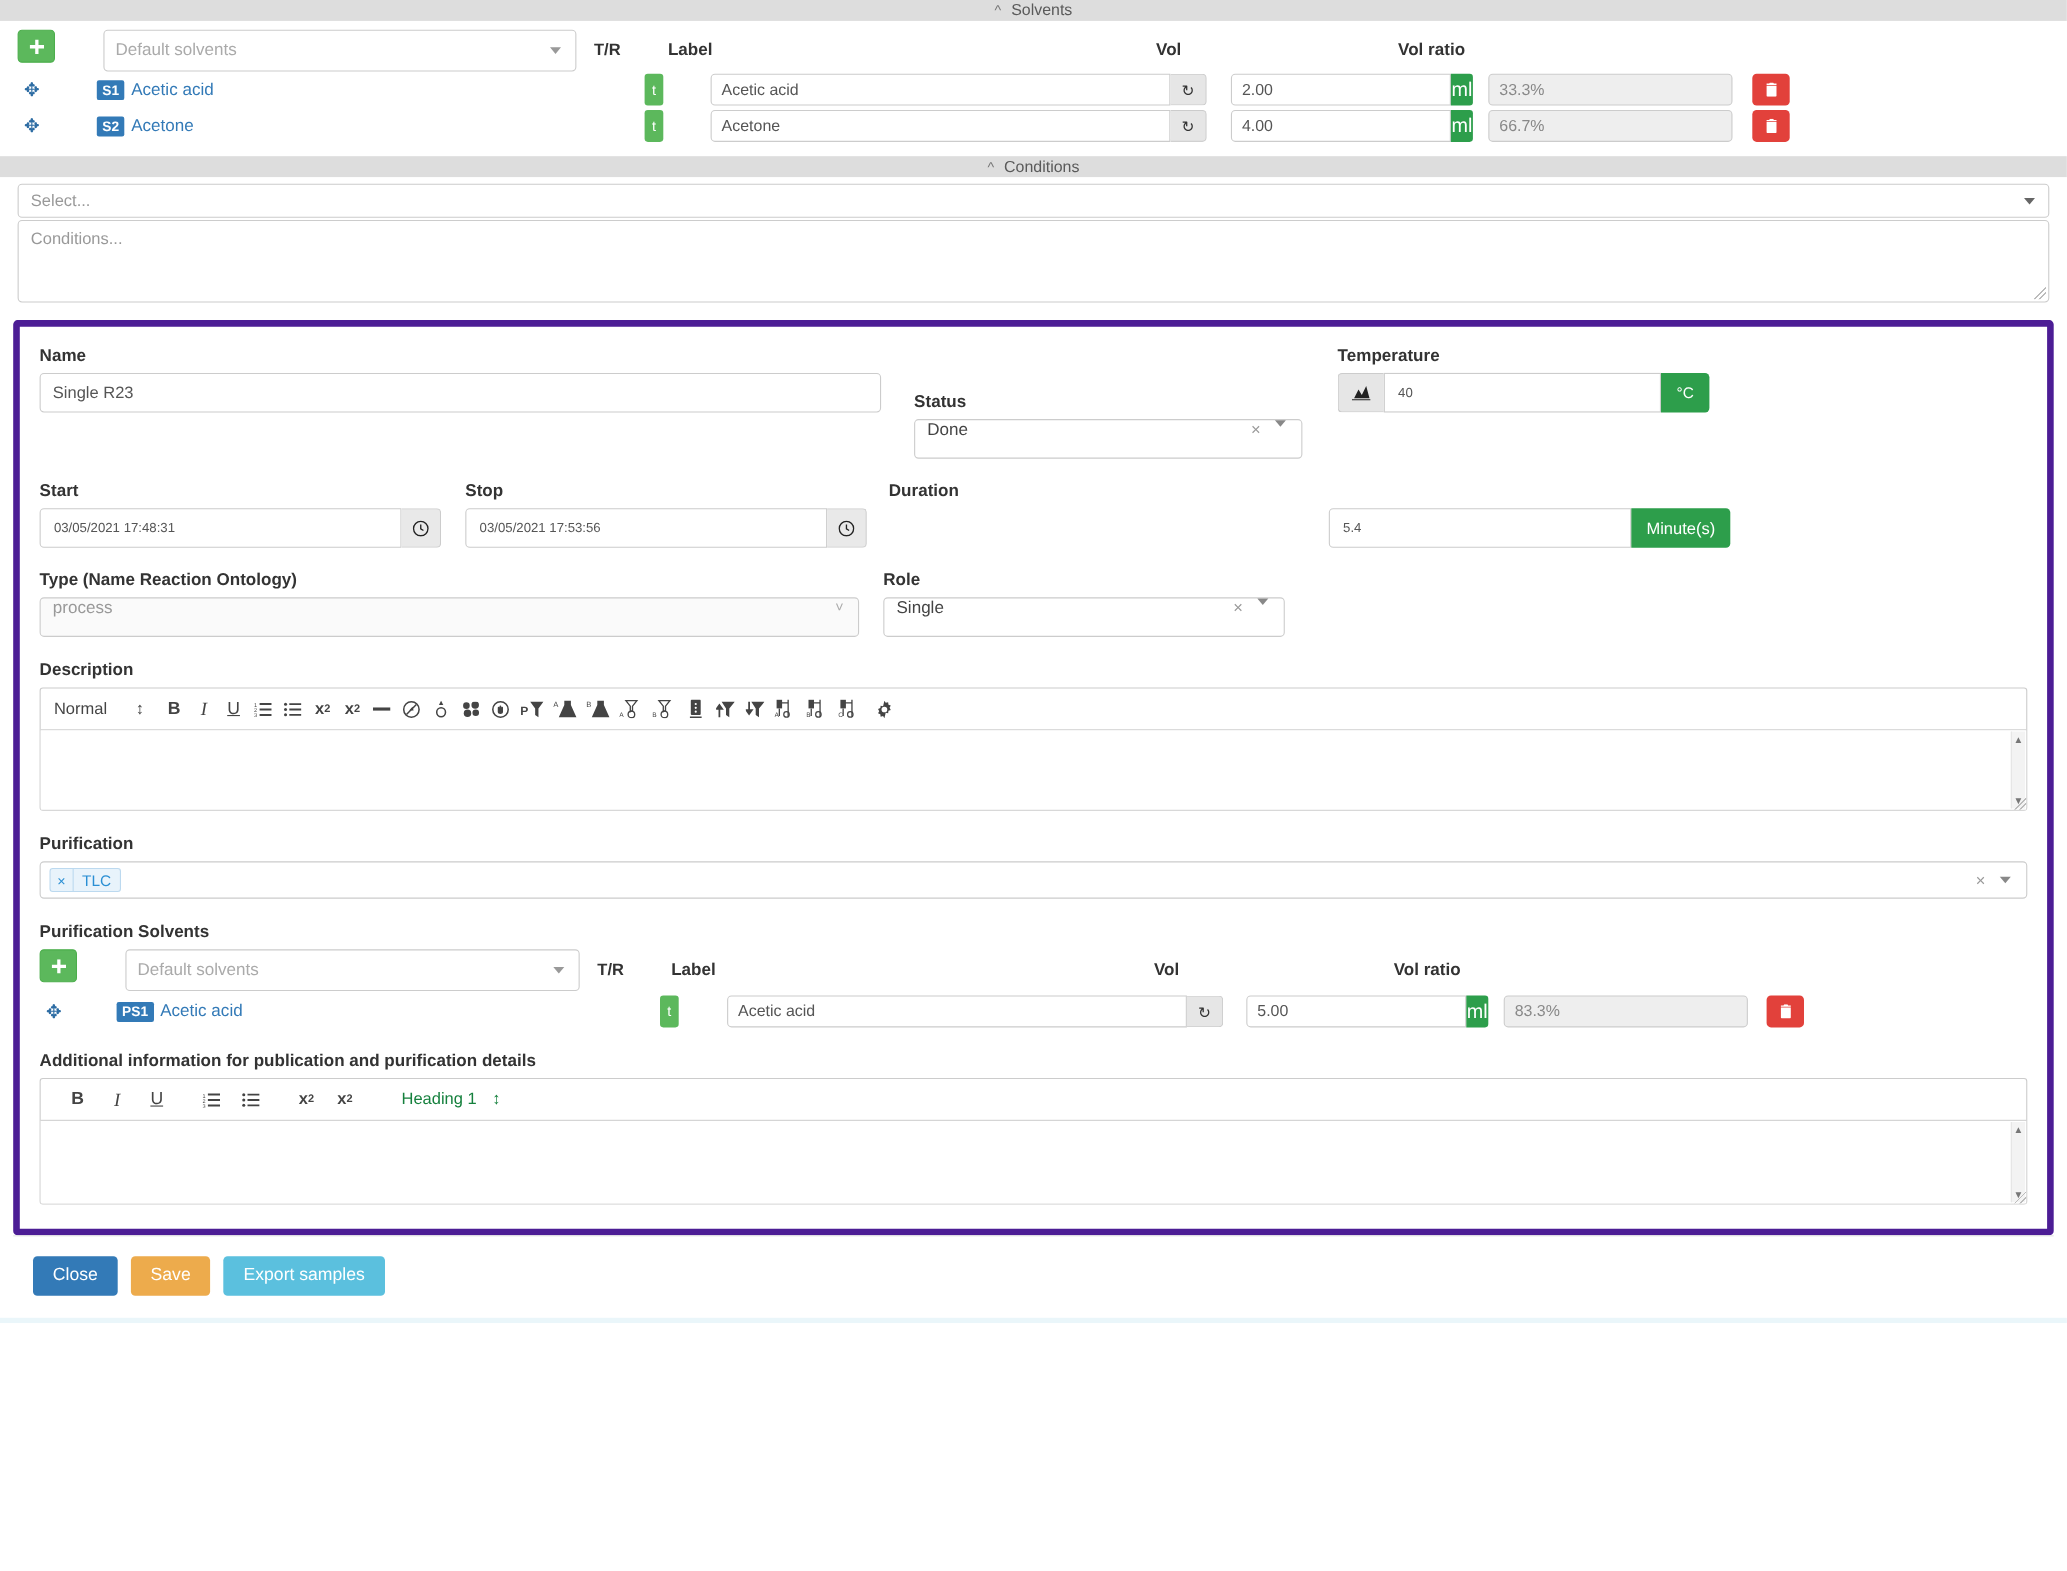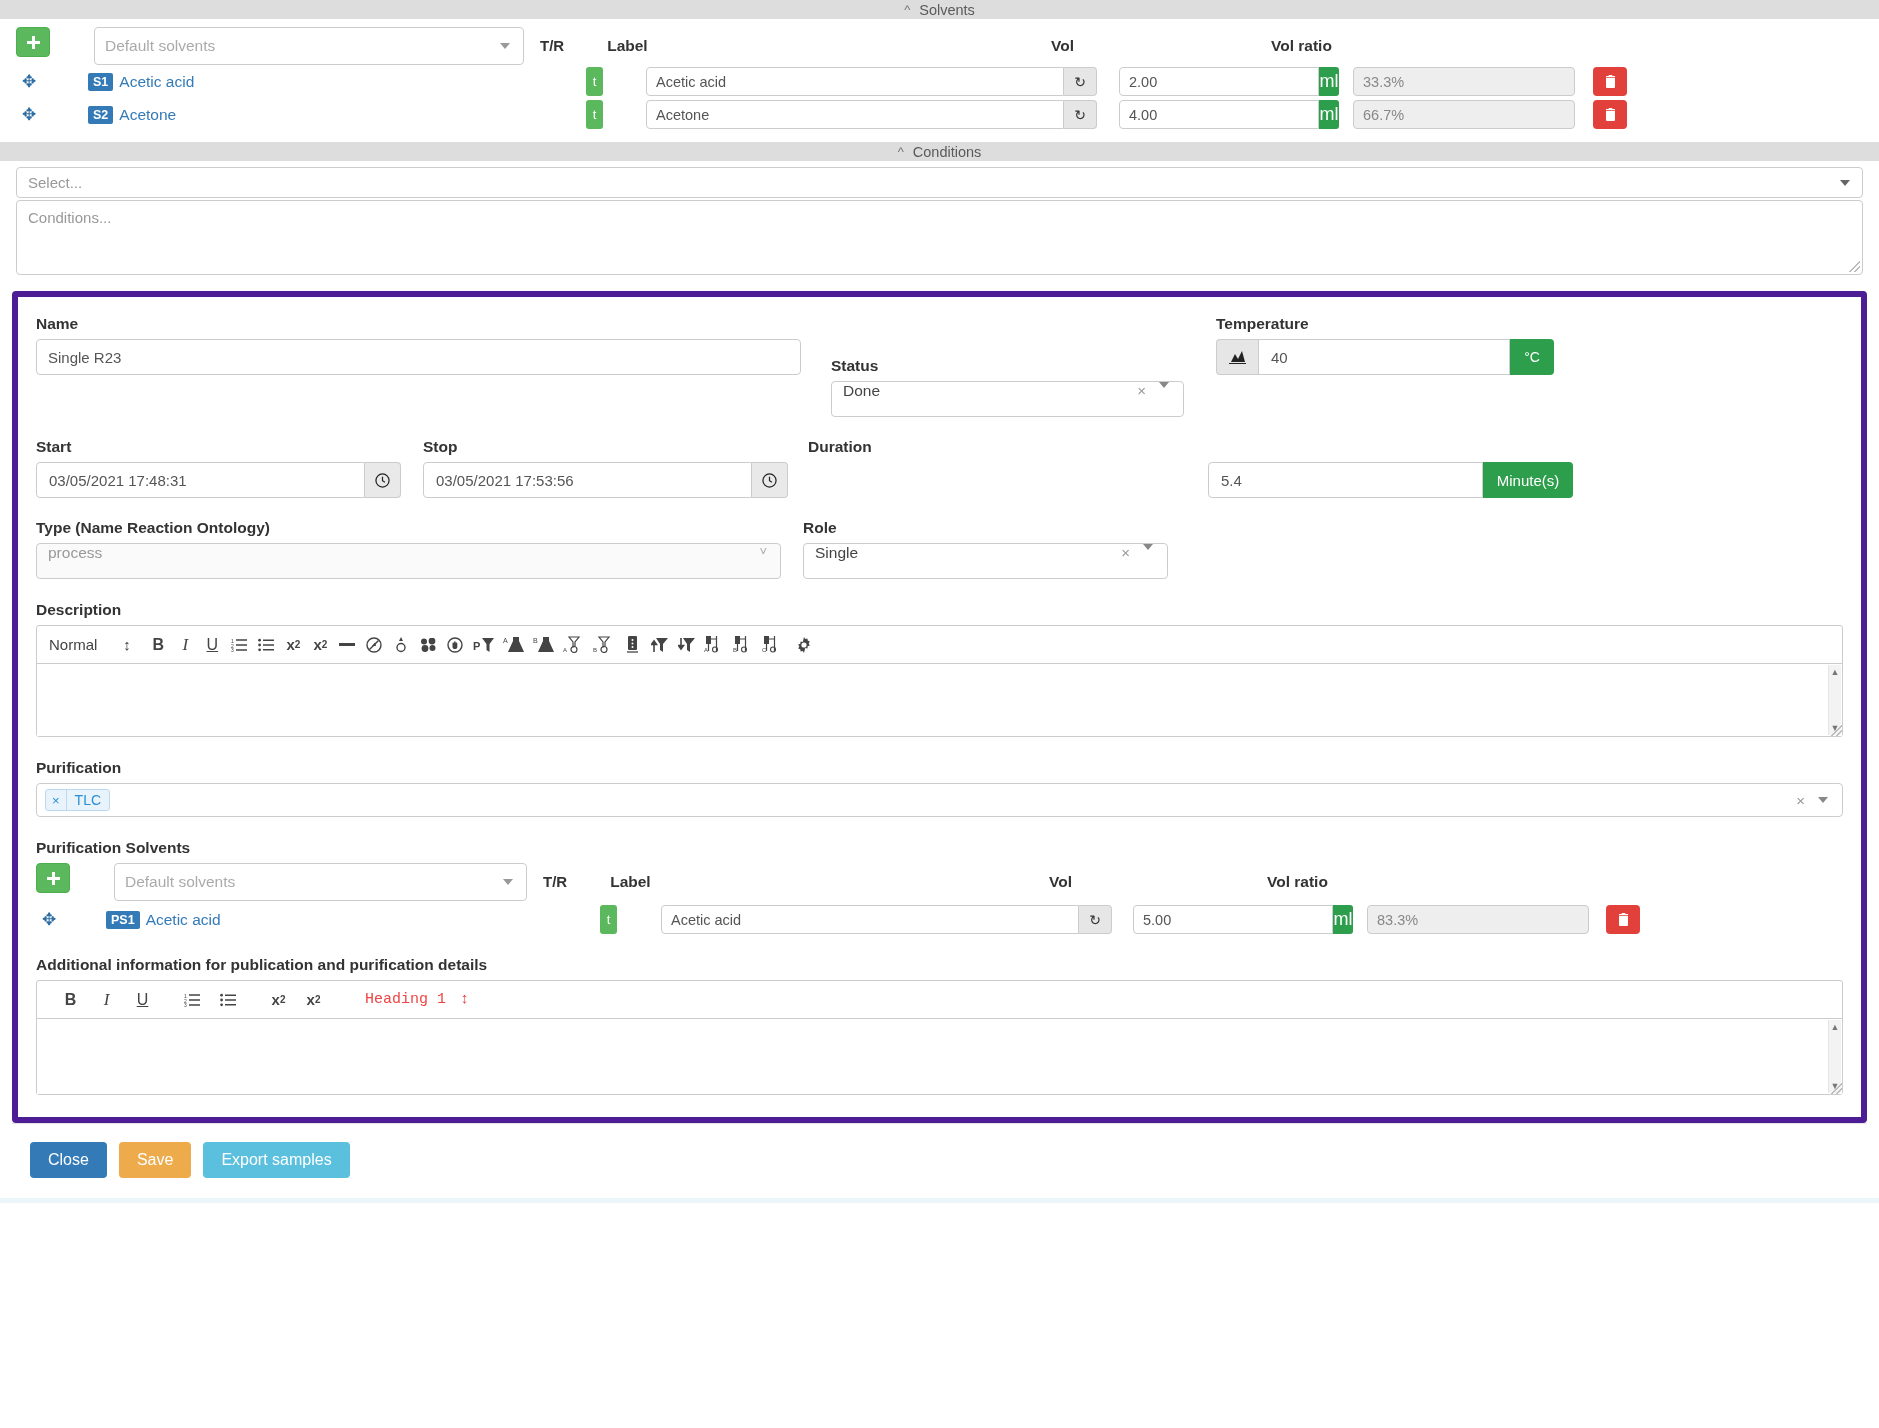--- a/index.html
+++ b/index.html
@@ -146,21 +146,21 @@
   .sel-box .chevdn { position:absolute; right: 13px; color: #aaa; font-size: 13px; }
 
   .ig { display: flex; align-items: stretch; }
   .ig .addon-l {
     width: 42px; background: #e6e6e6; border: 1px solid #ccc; border-right: none;
     border-radius: 4px 0 0 4px; display: flex; align-items: center; justify-content: center;
     font-size: 15px; color: #333; cursor: pointer;
   }
   .ig .mid {
     flex: 1; border: 1px solid #ccc; height: 36px;
-    display: flex; align-items: center; padding: 0 12px; font-size: 15px; color: #555;
+    display: flex; align-items: center; padding: 0 12px; font-size: 12px; color: #555;
     background: #fff;
   }
   .ig .mid.grey { background: #ececec; color: #777; border-radius: 4px 0 0 4px; }
   .ig .addon-r-green {
     width: 44px; background: #2d9e4b; color: #fff; border-radius: 0 4px 4px 0;
     display: flex; align-items: center; justify-content: center; font-size: 14px;
     cursor: pointer;
   }
   .ig .addon-r-green.wide { width: 90px; font-size: 15px; }
   .ig .addon-btn {
@@ -637,21 +637,21 @@
           <div class="ql-btn" style="margin-left:9px;">
             <svg width="16" height="14" viewBox="0 0 16 14">
                 <circle cx="1.6" cy="2.2" r="1.4" fill="#444"></circle>
                 <circle cx="1.6" cy="7" r="1.4" fill="#444"></circle>
                 <circle cx="1.6" cy="11.8" r="1.4" fill="#444"></circle>
                 <path d="M5 2.2h11M5 7h11M5 11.8h11" stroke="#444" stroke-width="1.6"></path>
               </svg>
           </div>
           <div class="ql-btn" style="margin-left:24px;font-weight:bold;">x<sub style="font-size:10px;">2</sub></div>
           <div class="ql-btn" style="margin-left:8px;font-weight:bold;">x<sup style="font-size:10px;">2</sup></div>
-          <div class="ql-picker" style="margin-left:38px;gap:14px;color:#ef4444;font-family:Liberation Mono, monospace;">
+          <div class="ql-picker" style="margin-left:38px;gap:14px;color:#15803d;">
             <span>Heading 1</span>
             <span>↕</span>
           </div>
         </div>
         <div class="ql-editor-area" style="height:75px;">
           <div class="scrollrail">
             <span>▲</span>
             <span>▼</span>
           </div>
           <span class="resize-grip" style="right:0;bottom:0;"></span>

